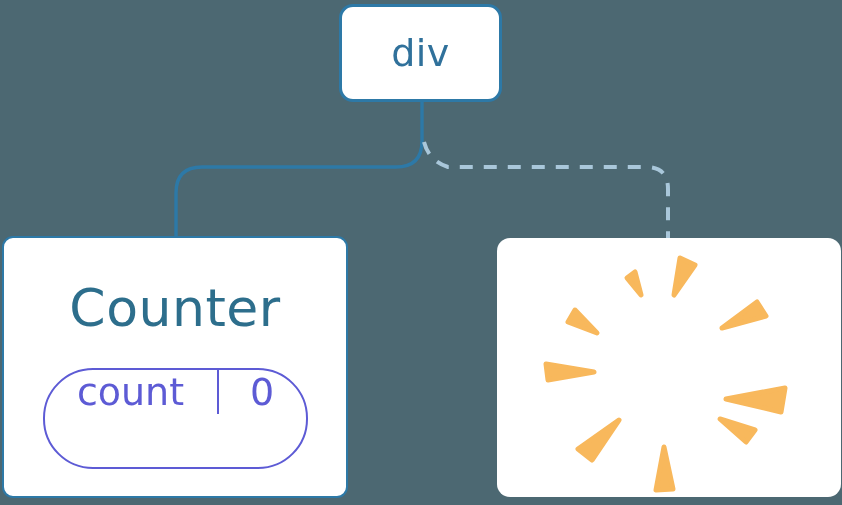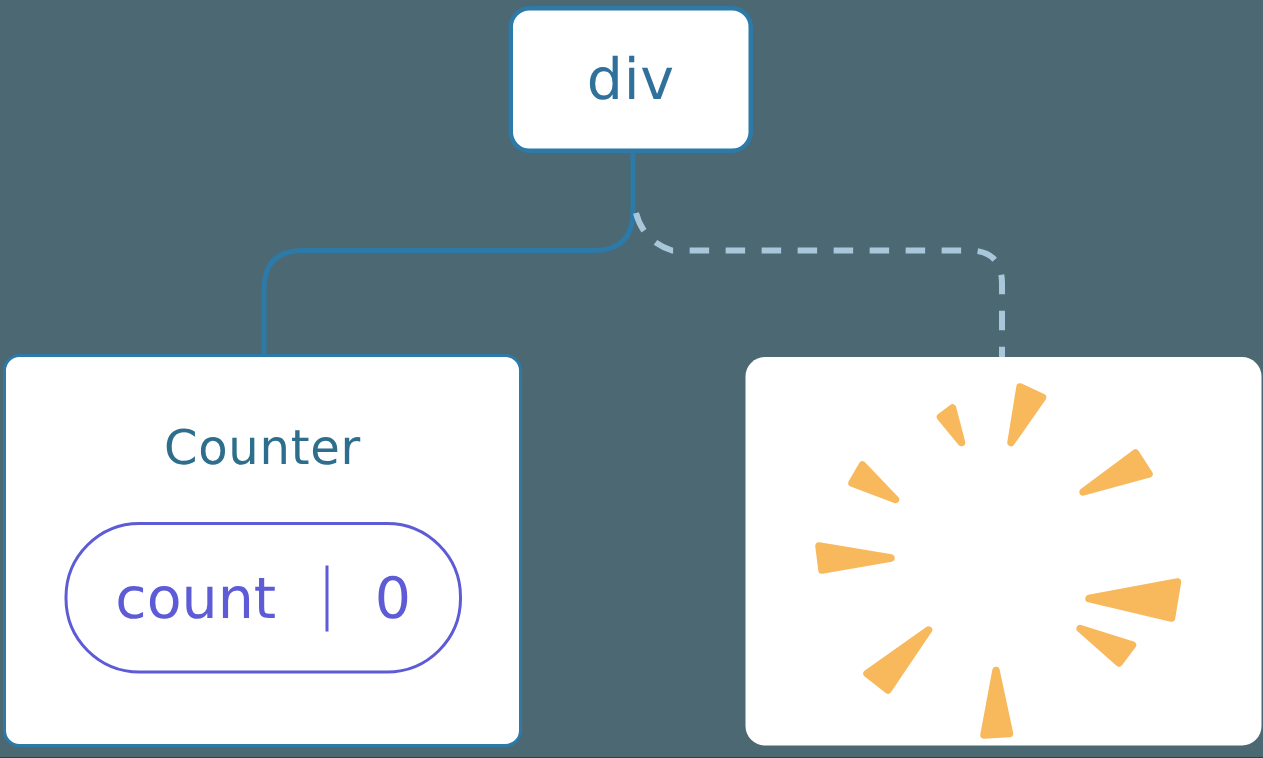--- a/index.html
+++ b/index.html
@@ -60,33 +60,33 @@
     left: 2px; top: 236px;
     width: 346px; height: 262px;
     border: 2px solid var(--node-border, #2D79A7);
     border-radius: 11px;
     display: flex;
     flex-direction: column;
     align-items: center;
   }
   .counter-title {
     margin-top: 44px;
-    font-size: 32px;
+    font-size: 52px;
     line-height: 1;
     color: var(--component-title-color, #2D6E8C);
     letter-spacing: 0.5px;
   }
   .state-pill {
     margin-top: 34px;
     width: 261px;
     height: 97px;
     border: 2px solid var(--state-accent, #5D5BD5);
     border-radius: 50px;
     display: flex;
-    align-items: center;
+    align-items: flex-start;
     color: var(--state-accent, #5D5BD5);
     font-size: 38px;
     overflow: hidden;
   }
   .pill-key {
     width: 172px;
     display: flex;
     align-items: center;
     justify-content: center;
     border-right: 2px solid var(--state-accent, #5D5BD5);

